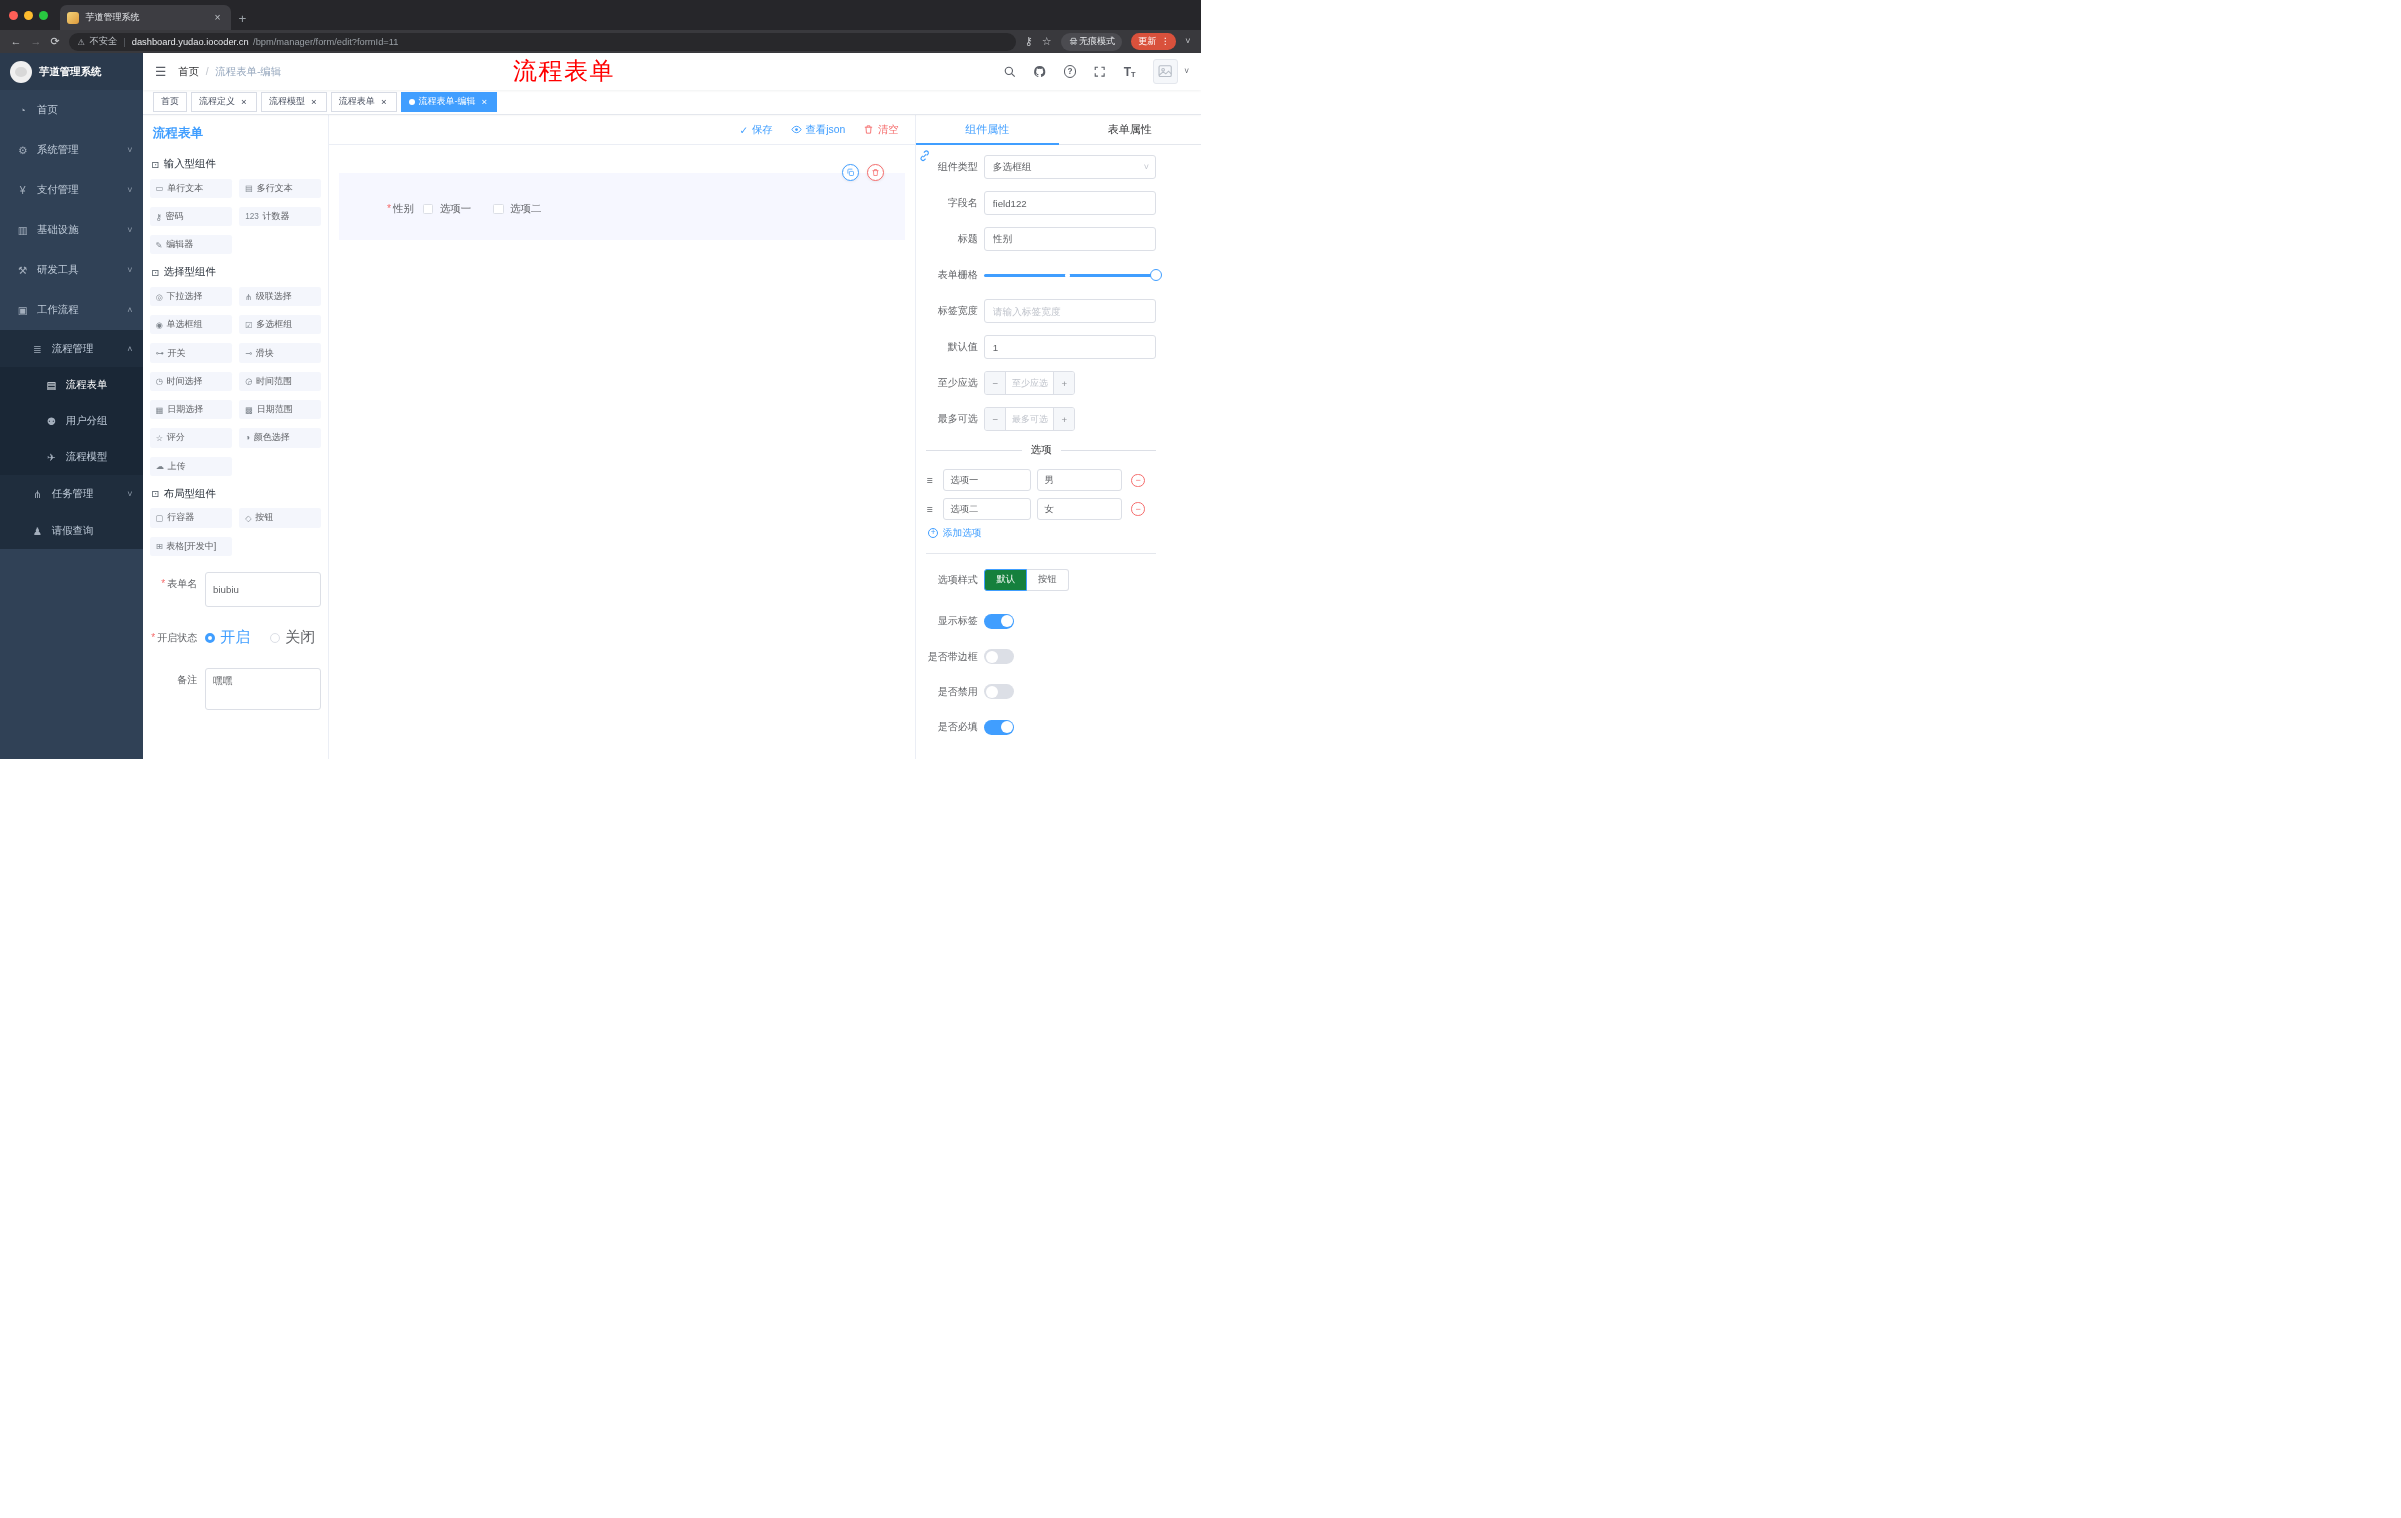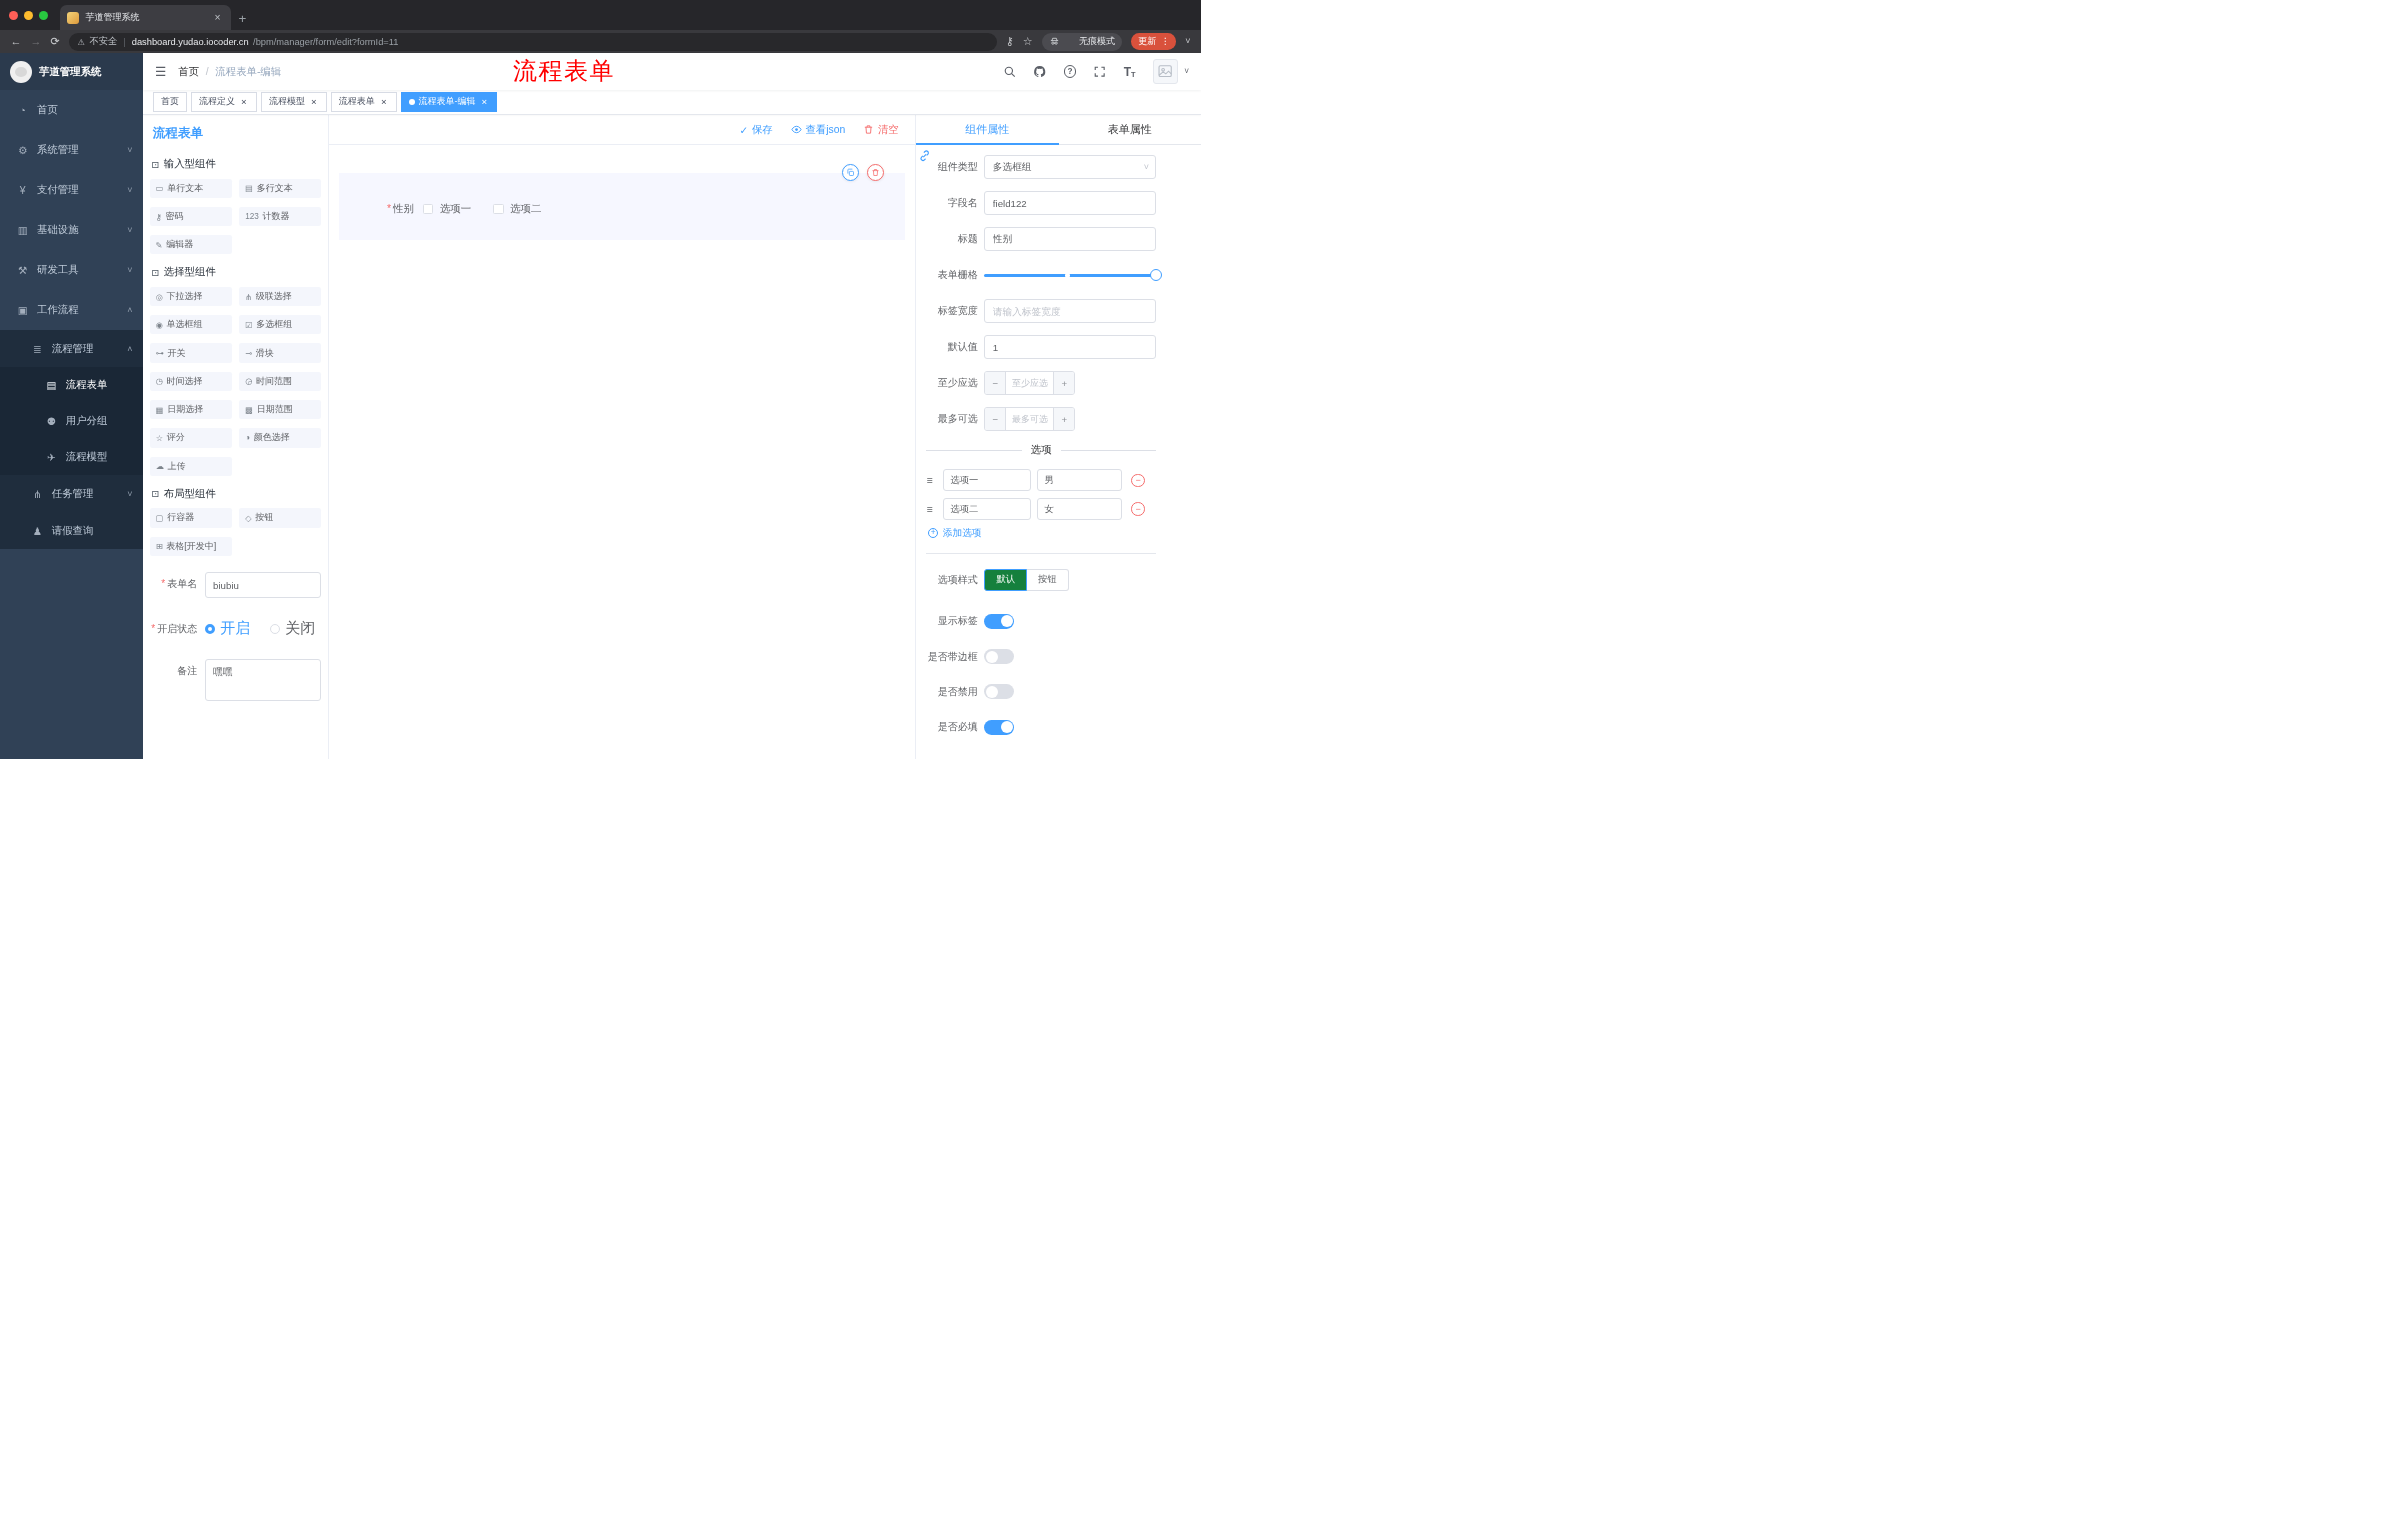--- a/index.html
+++ b/index.html
@@ -20,21 +20,21 @@
   .urlbar { height:23px; background:#39393d; display:flex; align-items:center; gap:9px; padding:0 10.4px; }
   .nav-ic { color:#c8cacd; font-size:11px; line-height:1; }
   .nav-ic.dim { color:#77787b; }
   .nav-ic.small { font-size:9px; }
   .address { flex:1; height:18px; background:#28282b; border-radius:9px; display:flex; align-items:center; gap:4.5px; padding:0 9px; font-size:9.3px; min-width:0; }
   .warn-ic { color:#bdc1c6; font-size:8.2px; }
   .sec-label { color:#bdc1c6; }
   .sec-div { color:#5f6368; margin:0 1.5px; }
   .url-domain { color:#e8eaed; }
   .url-path { color:#9aa0a6; }
-  .incog { height:18px; border-radius:9px; background:#4b4b50; display:flex; align-items:center; gap:19px; padding:0 7.4px; color:#e8eaed; font-size:9px; }
+  .incog { height:18px; border-radius:9px; background:#4b4b50; display:flex; align-items:center; gap:0; padding:0 7.4px; color:#e8eaed; font-size:9px; }
   .incog svg { width:11px; height:11px; stroke:#e8eaed; fill:none; stroke-width:1.6; }
   .update-pill { height:16.3px; border-radius:8.2px; background:#d9513c; display:flex; align-items:center; gap:4.5px; padding:0 6.7px; color:#fff; font-size:9px; }
   .pill-dots { font-size:9px; }
 
   
   .app { display:flex; height:707px; }
   .sidebar { width:143px; background:#304156; flex-shrink:0; color:#bfcbd9; overflow:hidden; }
   .logo-row { height:37px; display:flex; align-items:center; gap:7.4px; padding:0 9.7px; background:#2b3a4d; }
   .logo-avatar { width:22px; height:22px; border-radius:50%; background:#f0f0f0; position:relative; flex-shrink:0; }
   .logo-avatar::after { content:""; position:absolute; left:5.2px; top:6px; width:12px; height:10.4px; border-radius:50%; background:#d8d8d8; }
@@ -84,21 +84,21 @@
   .palette-title { color:#409EFF; font-size:12.6px; font-weight:bold; padding:9.7px 3px 4.5px; }
   .group-title { display:flex; align-items:center; gap:4.5px; color:#29303a; font-size:10.4px; margin:11px 1.5px 7.4px; }
   .group-ic { color:#4b555f; font-size:9.7px; }
   .chips { display:grid; grid-template-columns:1fr 1fr; gap:9px 7.4px; }
   .chip { height:19.3px; background:#f4f6fc; border-radius:2.2px; display:flex; align-items:center; gap:3.7px; padding:0 6px; font-size:9px; color:#606266; cursor:grab; white-space:nowrap; overflow:hidden; }
   .chip .cicon { color:#7d848c; font-size:8.2px; flex-shrink:0; }
   .palette-form { margin-top:16.3px; }
   .pf-row { display:flex; align-items:flex-start; margin-bottom:18.6px; }
   .pf-label { width:55px; flex-shrink:0; text-align:right; padding-right:7.4px; font-size:10px; color:#606266; line-height:24px; white-space:nowrap; }
   .req-star { color:#F56C6C; margin-right:2.2px; }
-  .pf-input { flex:1; height:26px; border:0.7px solid #DCDFE6; border-radius:3px; padding:0 7.4px; font-size:9.7px; color:#606266; width:100%; outline:none; background:#fff; }
+  .pf-input { flex:1; height:35px; border:0.7px solid #DCDFE6; border-radius:3px; padding:0 7.4px; font-size:9.7px; color:#606266; width:100%; outline:none; background:#fff; }
   textarea.pf-input { height:42px; padding:4.5px 7.4px; resize:none; font-family:inherit; line-height:1.4; }
   .radio-group { display:flex; align-items:center; gap:19.3px; height:24px; }
   .radio { display:flex; align-items:center; gap:5.2px; font-size:15px; color:#606266; cursor:pointer; }
   .radio-dot { width:10.4px; height:10.4px; border-radius:50%; border:0.7px solid #DCDFE6; background:#fff; flex-shrink:0; }
   .radio.checked .radio-dot { border:3px solid #409EFF; }
   .radio.checked .radio-label { color:#409EFF; }
 
   
   .canvas { flex:1; min-width:0; display:flex; flex-direction:column; }
   .canvas-toolbar { height:30px; flex-shrink:0; display:flex; align-items:center; justify-content:flex-end; gap:18px; padding:0 16.3px; border-bottom:0.7px solid #ebeef5; }

